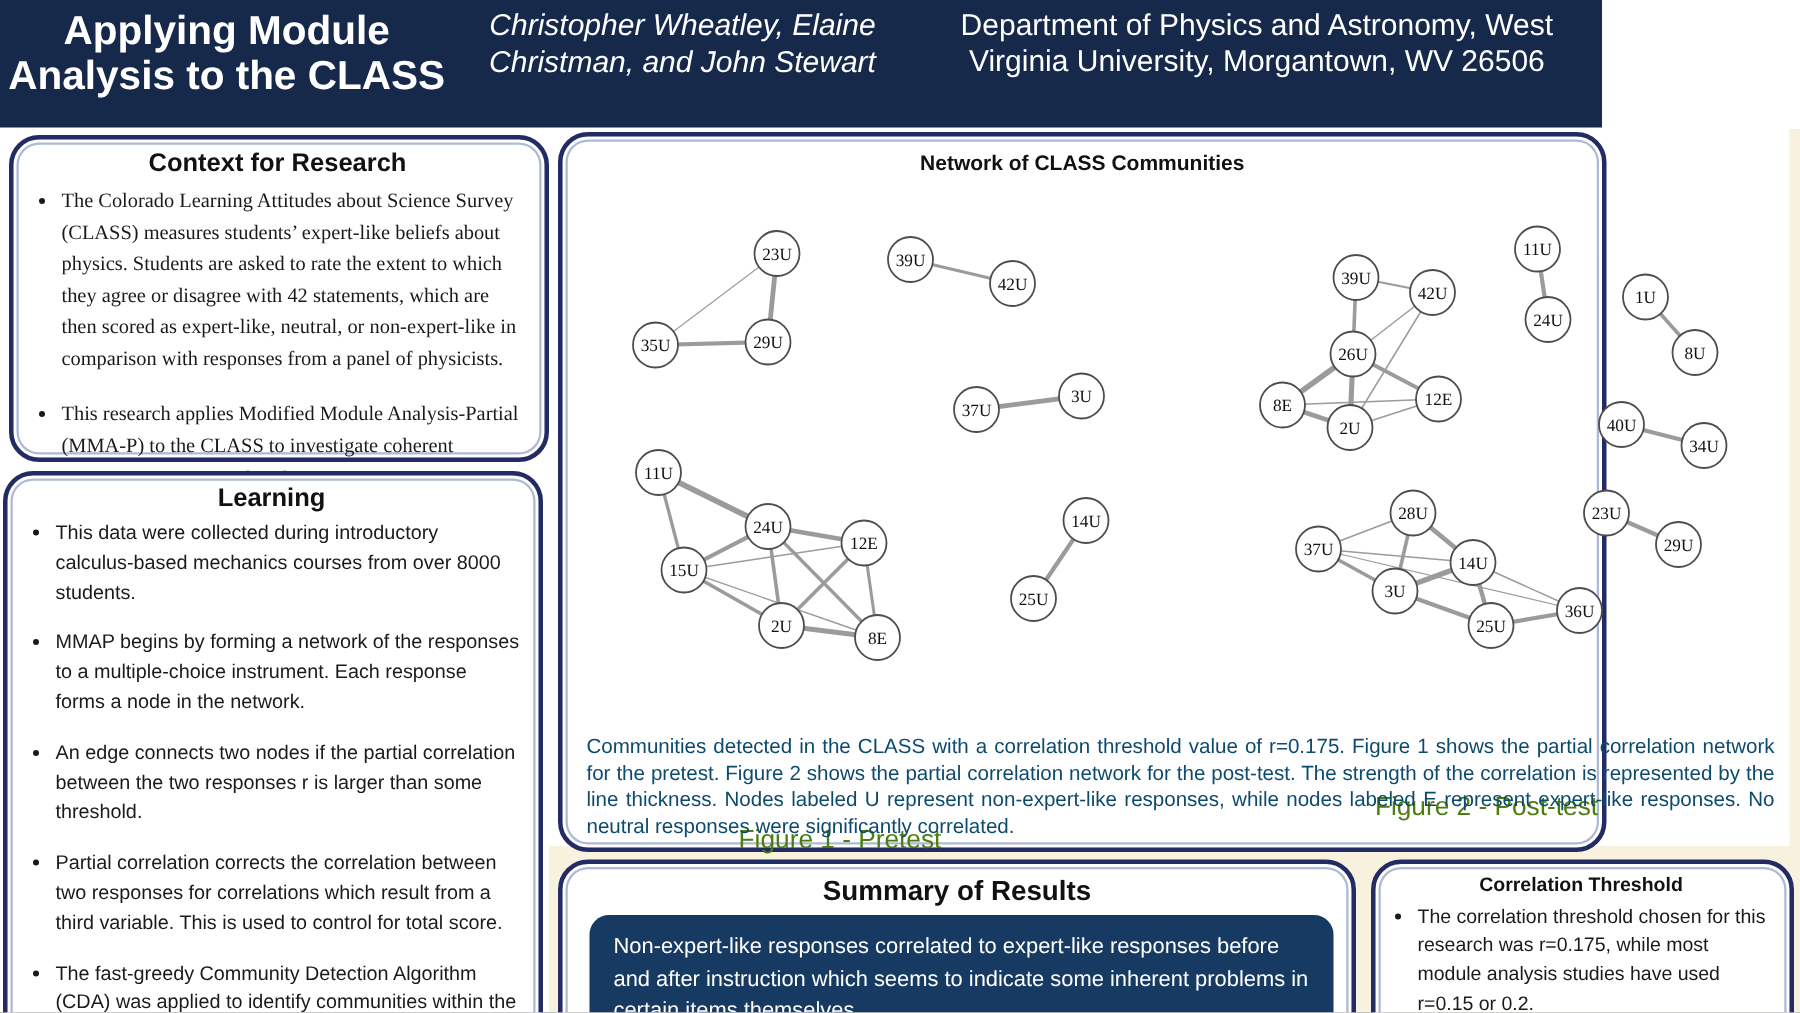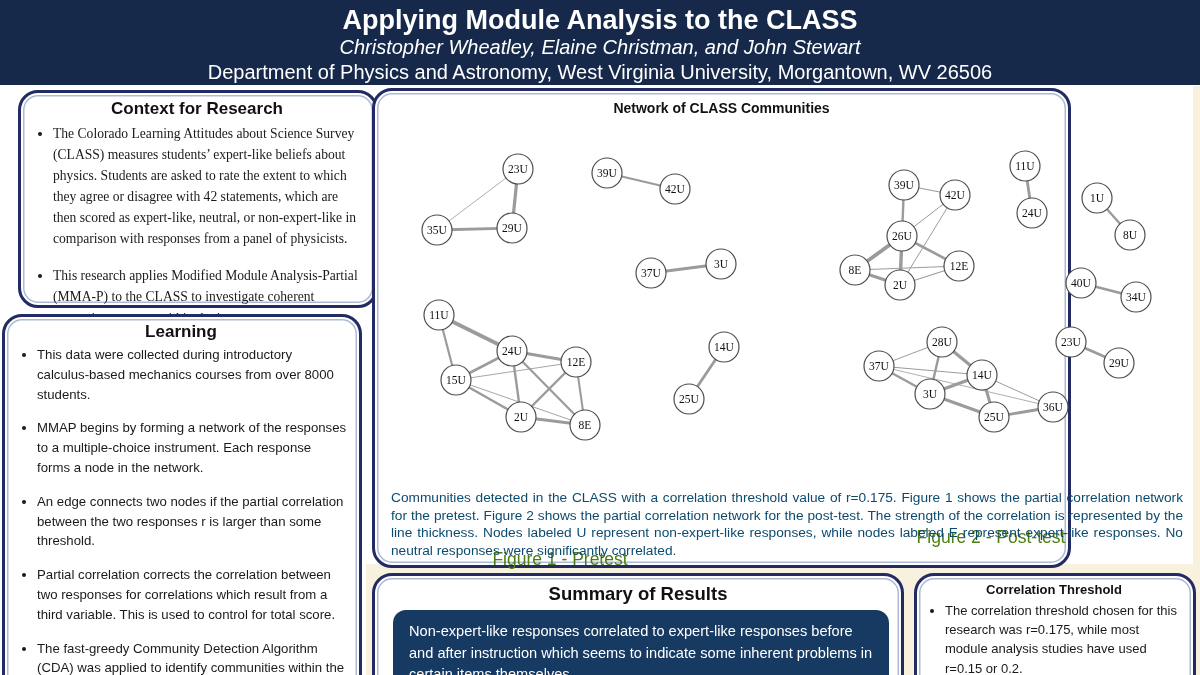--- a/index.html
+++ b/index.html
@@ -7,38 +7,38 @@
   #poster {
     position:relative; width:1200px; height:675px; overflow:hidden;
     background:#ffffff; font-family:"Liberation Sans", sans-serif; color:#1a1a1a;
   }
   
   .cream-bottom { position:absolute; left:366px; top:564px; width:834px; height:111px; background:#f7f1de; }
   .cream-right  { position:absolute; left:1193px; top:86px; width:7px; height:482px; background:#f7f1de; }
 
   
   #header {
-    position:absolute; left:0; top:0; width:1200px; height:85px;
+    position:absolute; left:0; top:0; width:1068px; height:85px;
     background:#16294b; color:#ffffff; text-align:center;
-    display:flex; flex-direction:column; justify-content:flex-start; padding-top:5px;
+    display:flex; flex-direction:row; justify-content:flex-start; padding-top:5px;
   }
   #header .title   { font-size:27px; font-weight:bold; line-height:30px; }
   #header .authors { font-size:20px; font-style:italic; line-height:25px; }
   #header .dept    { font-size:20px; line-height:24px; }
 
   
   .box {
     position:absolute; background:#ffffff;
     border:3px solid #232b64; border-radius:20px;
     box-shadow: inset 0 0 0 2px #ffffff, inset 0 0 0 3.5px #aeb9d6;
   }
   .box-title { text-align:center; font-weight:bold; color:#111; }
 
   
-  #context-box { left:18px;  top:90px;  width:360px; height:218px; padding:6px 12px 6px 10px; }
+  #context-box { left:6px;  top:90px;  width:360px; height:218px; padding:6px 12px 6px 10px; }
   #context-box .box-title { font-size:17px; margin-bottom:4px; }
   #methods-box { left:2px;  top:314px; width:360px; height:400px; padding:5px 12px 6px 10px; }
   #methods-box .box-title { font-size:17px; margin-bottom:3px; }
 
   ul.bullets { list-style:disc outside; margin-left:22px; }
   ul.bullets li { margin-bottom:13px; }
   #context-box ul.bullets li { font-size:13.6px; line-height:1.55; margin-bottom:16px;font-family:Liberation Serif, serif; }
   #methods-box ul.bullets li { font-size:13.2px; line-height:1.5; margin-bottom:14px; }
 
   

